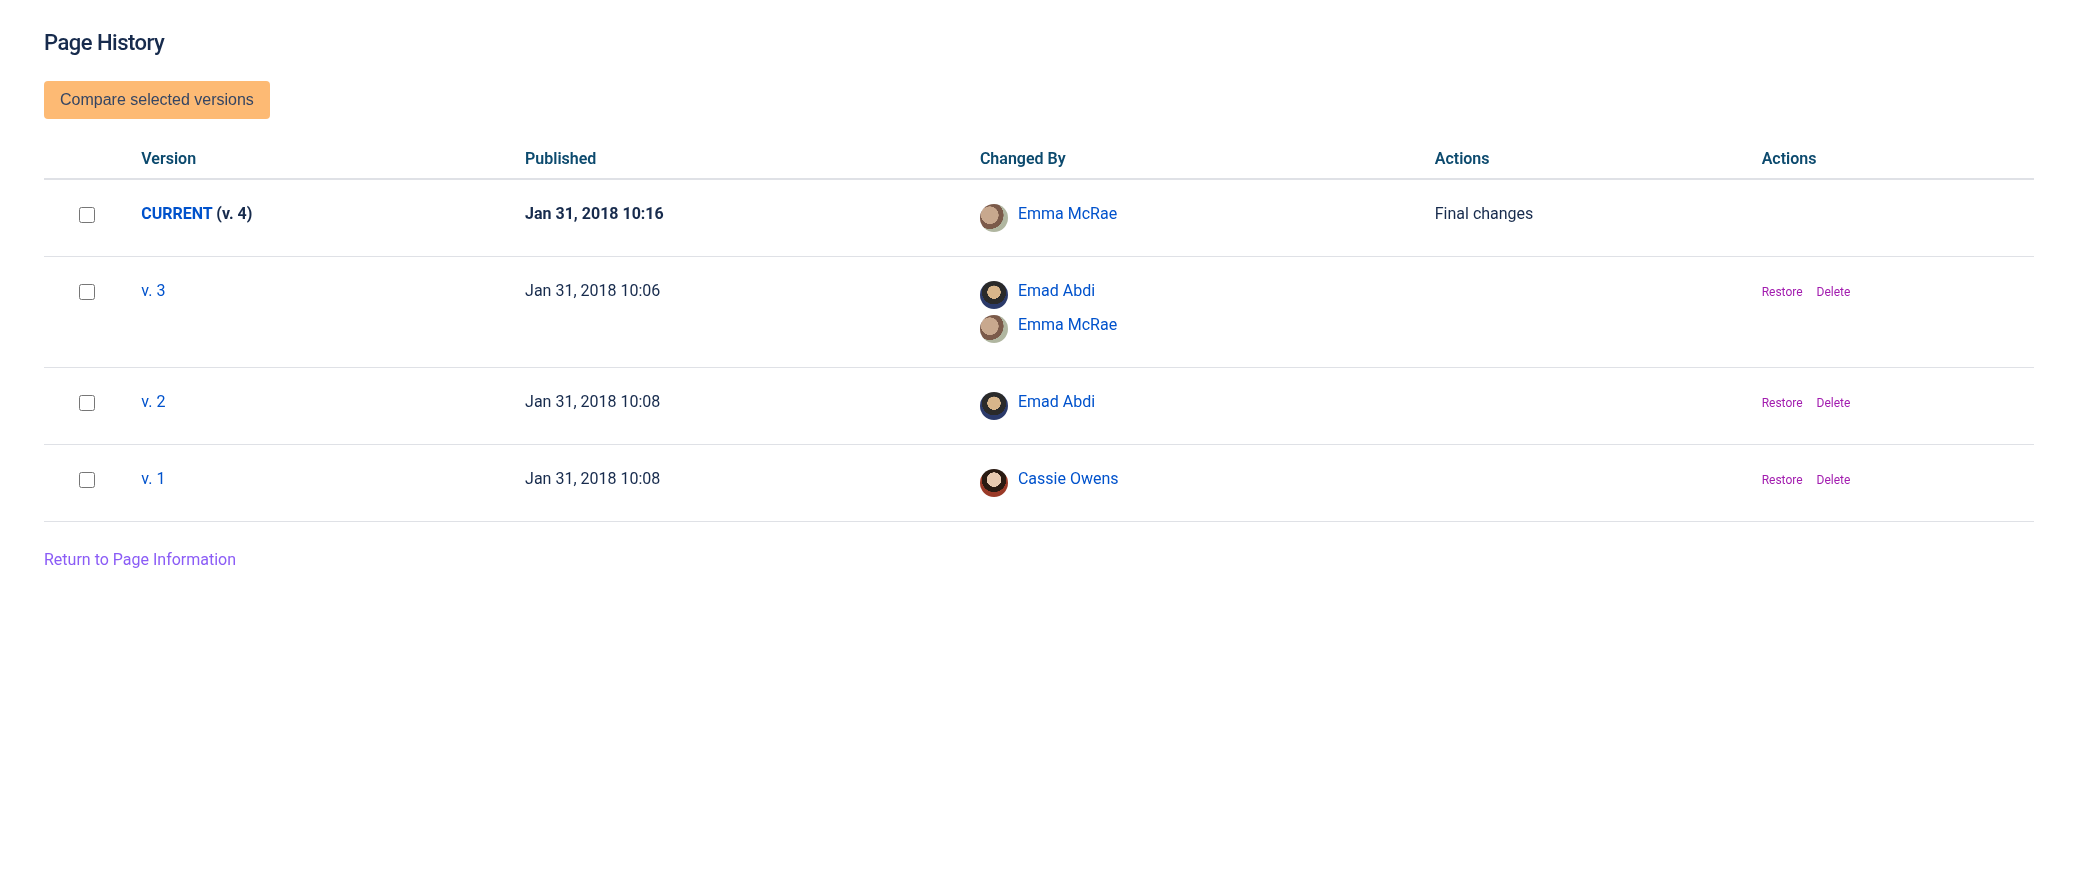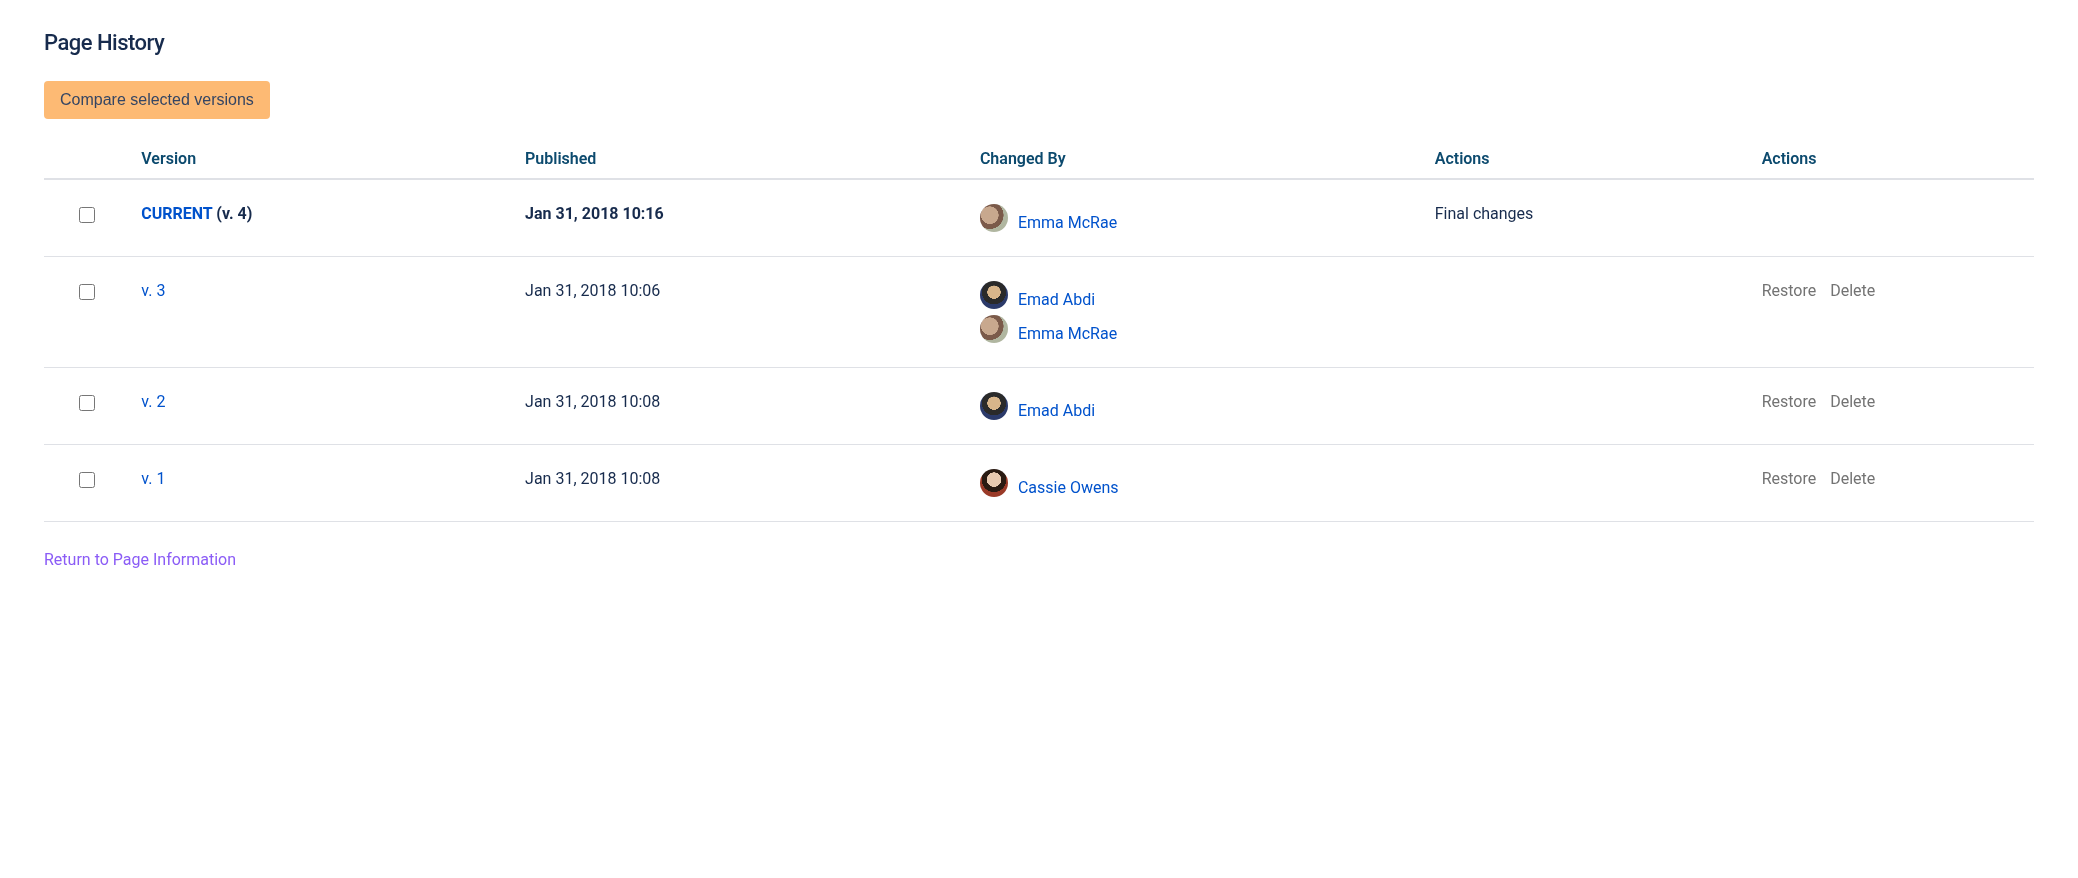--- a/index.html
+++ b/index.html
@@ -56,31 +56,31 @@
       width: 16px;
       height: 16px;
       cursor: pointer;
       vertical-align: middle;
     }
     .version-link { color: #0052CC; text-decoration: none; cursor: pointer; }
     .current-row .version-cell,
     .current-row .published-cell { font-weight: 700; }
     .current-tag { color: #0052CC; font-weight: 700; }
     .vnum { color: #172B4D; font-weight: 700; }
-    .user-block { display: flex; align-items: flex-end; gap: 10px; margin-bottom: 6px; }
+    .user-block { display: flex; align-items: flex-start; gap: 10px; margin-bottom: 6px; }
     .user-block:last-child { margin-bottom: 0; }
     .avatar {
       width: 28px;
       height: 28px;
       border-radius: 50%;
       display: inline-block;
       flex-shrink: 0;
     }
     .user-link { color: #0052CC; text-decoration: none; cursor: pointer; font-size: 16px;}
-    .action-link { color: #737373; text-decoration: none; cursor: pointer; margin-right: 14px; font-size: 16px;}
+    .action-link { color: #a21caf; text-decoration: none; cursor: pointer; margin-right: 14px; font-size: 12px;}
     .action-link:last-child { margin-right:14px; }
     .return-link {
       display: inline-block;
       margin-top: 28px;
       color: #8b5cf6;
       text-decoration: none;
       font-size: 16px;
       cursor: pointer;
     }
     

